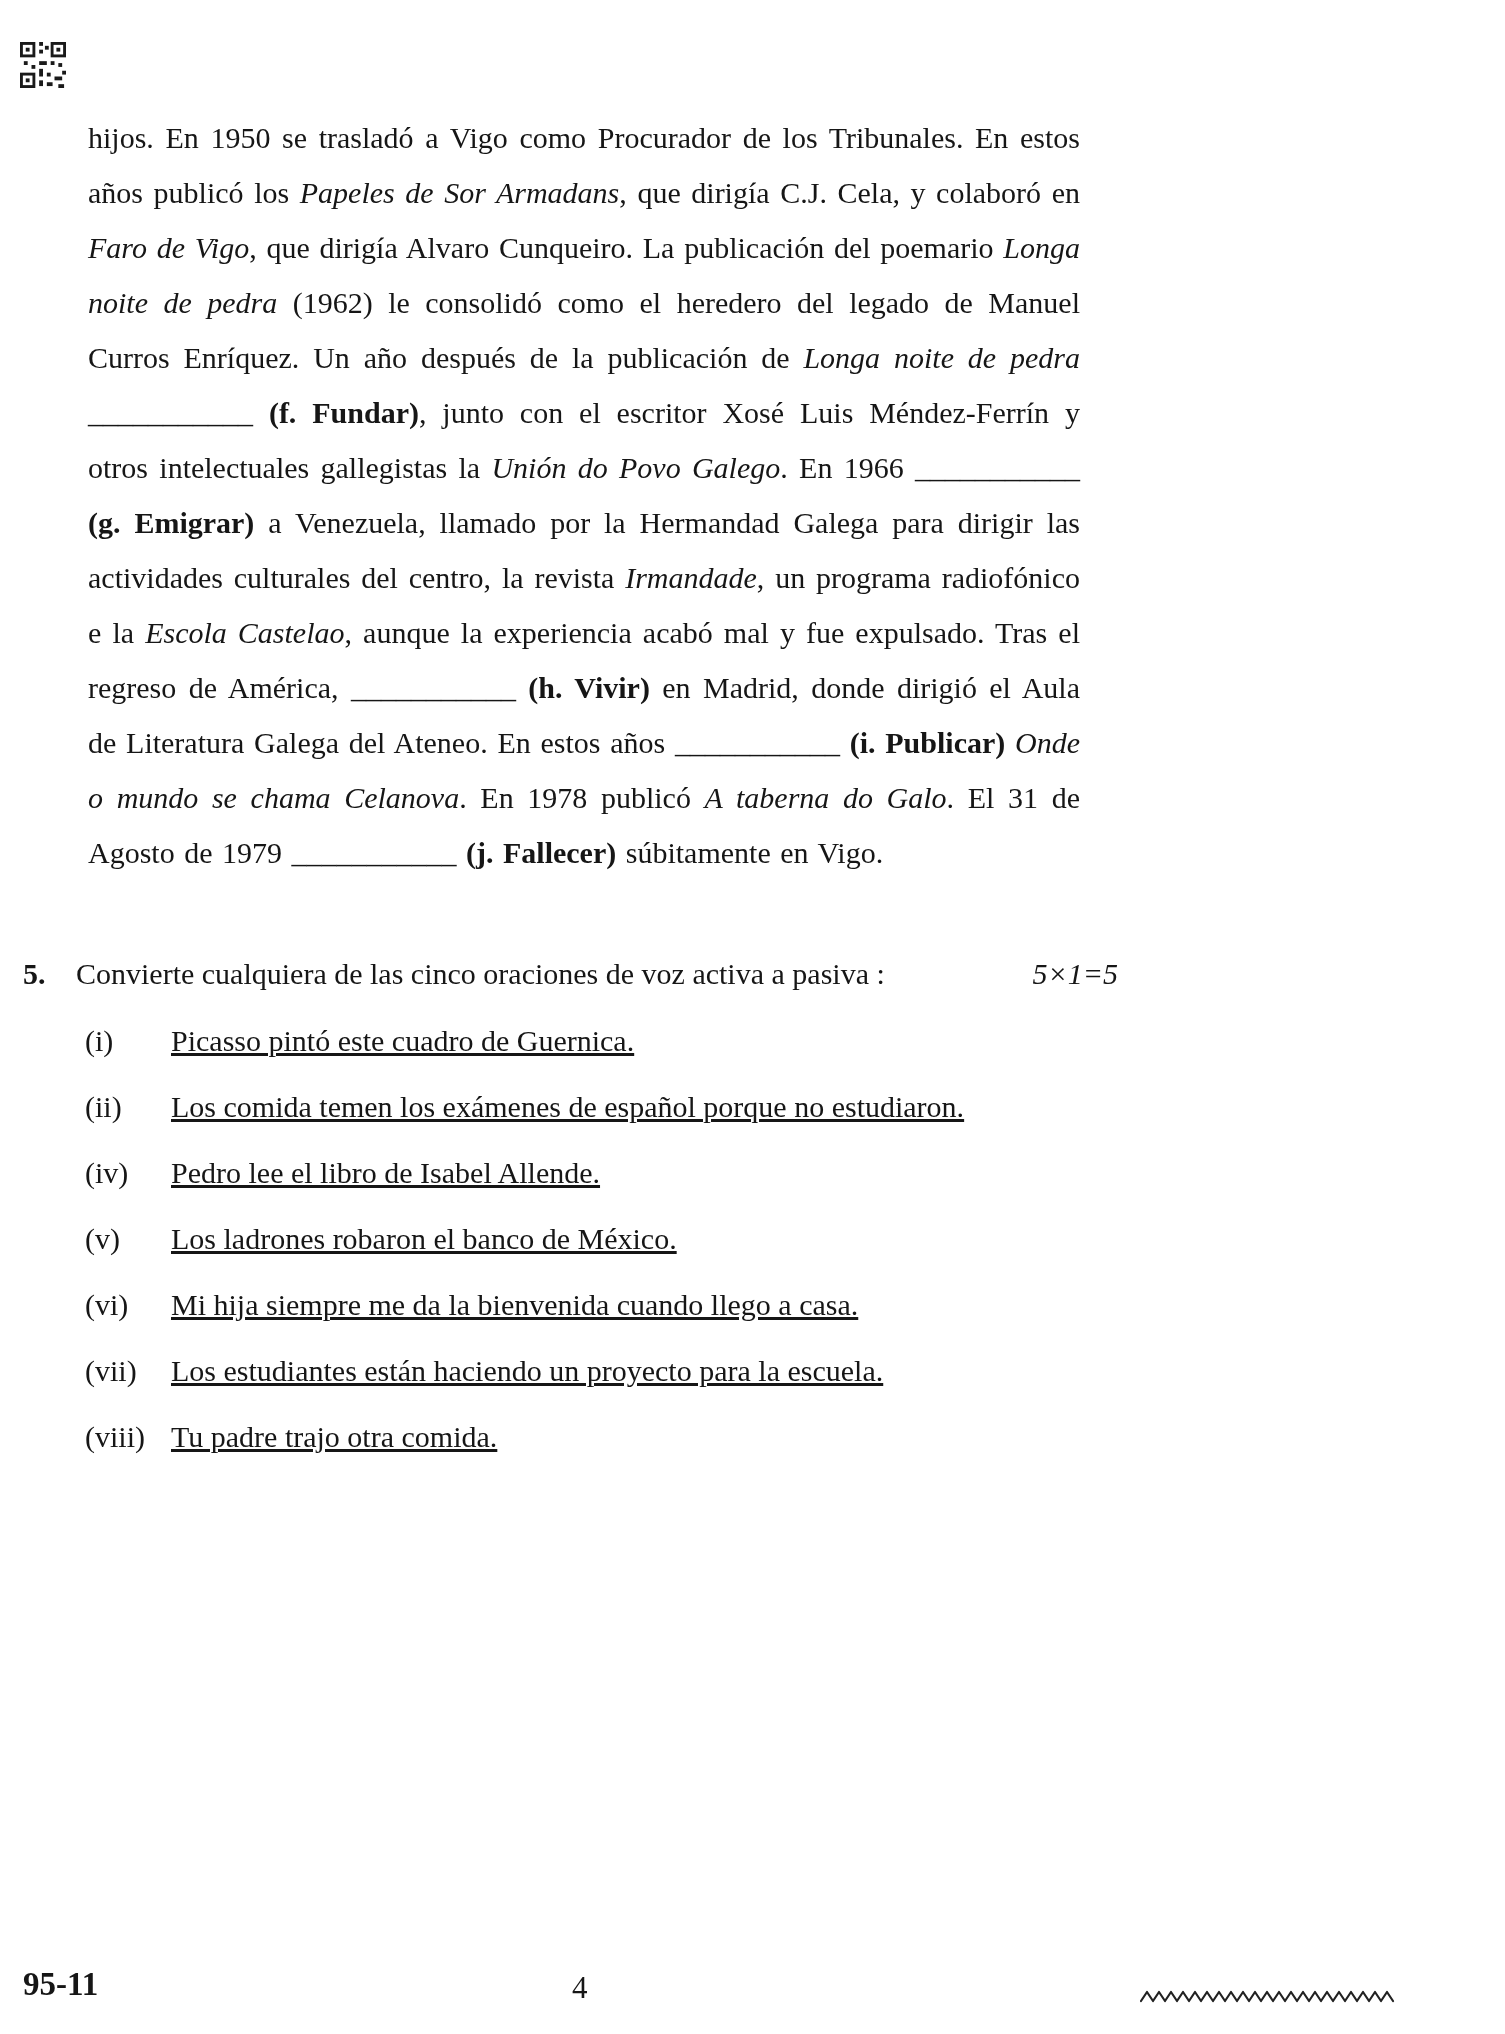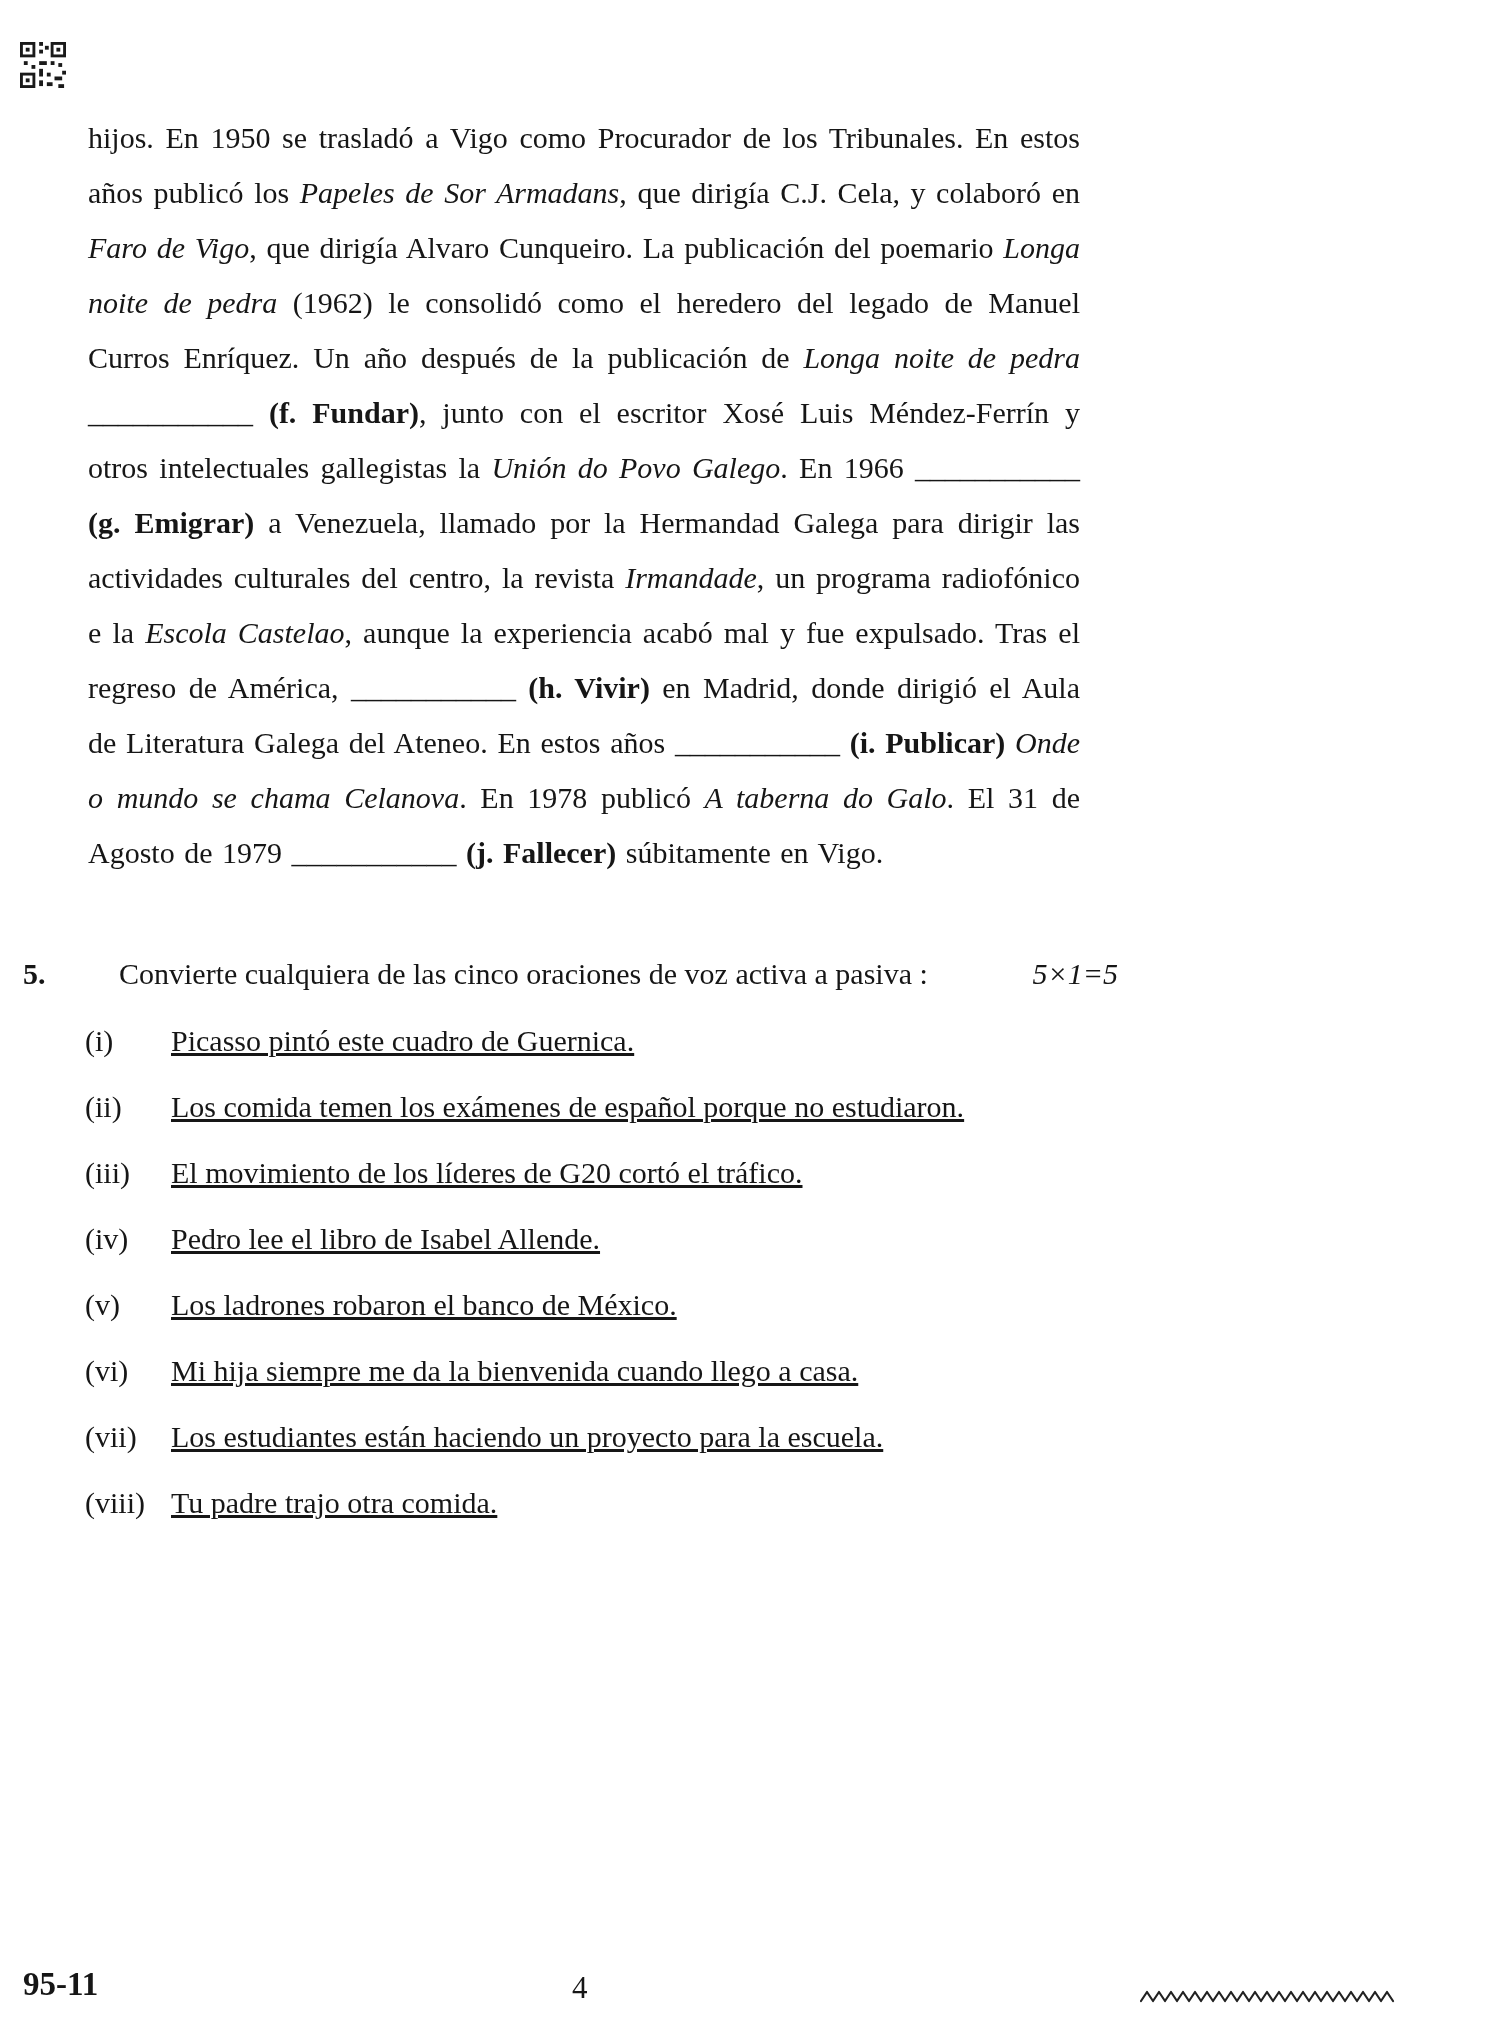--- a/index.html
+++ b/index.html
@@ -42,21 +42,21 @@
     line-height: 36px;
   }
   .q5-num {
     position: absolute;
     left: 0;
     top: 0;
     font-weight: 700;
   }
   .q5-text {
     display: inline-block;
-    margin-left: 96px;
+    margin-left: 53px;
     max-width: 880px;
   }
   .q5-marks {
     position: absolute;
     right: 0;
     top: 0;
     font-style: italic;
     white-space: nowrap;
   }
   .list {
@@ -147,24 +147,20 @@
 <div class="list">
   <div class="list-row">
     <span class="li-num">(i)</span>
     <span class="li-text">Picasso pintó este cuadro de Guernica.</span>
   </div>
   <div class="list-row">
     <span class="li-num">(ii)</span>
     <span class="li-text">Los comida temen los exámenes de español porque no estudiaron.</span>
   </div>
   <div class="list-row">
-    <span class="li-num">(iii)</span>
-    <span class="li-text">El movimiento de los líderes de G20 cortó el tráfico.</span>
-  </div>
-  <div class="list-row">
     <span class="li-num">(iv)</span>
     <span class="li-text">Pedro lee el libro de Isabel Allende.</span>
   </div>
   <div class="list-row">
     <span class="li-num">(v)</span>
     <span class="li-text">Los ladrones robaron el banco de México.</span>
   </div>
   <div class="list-row">
     <span class="li-num">(vi)</span>
     <span class="li-text">Mi hija siempre me da la bienvenida cuando llego a casa.</span>

